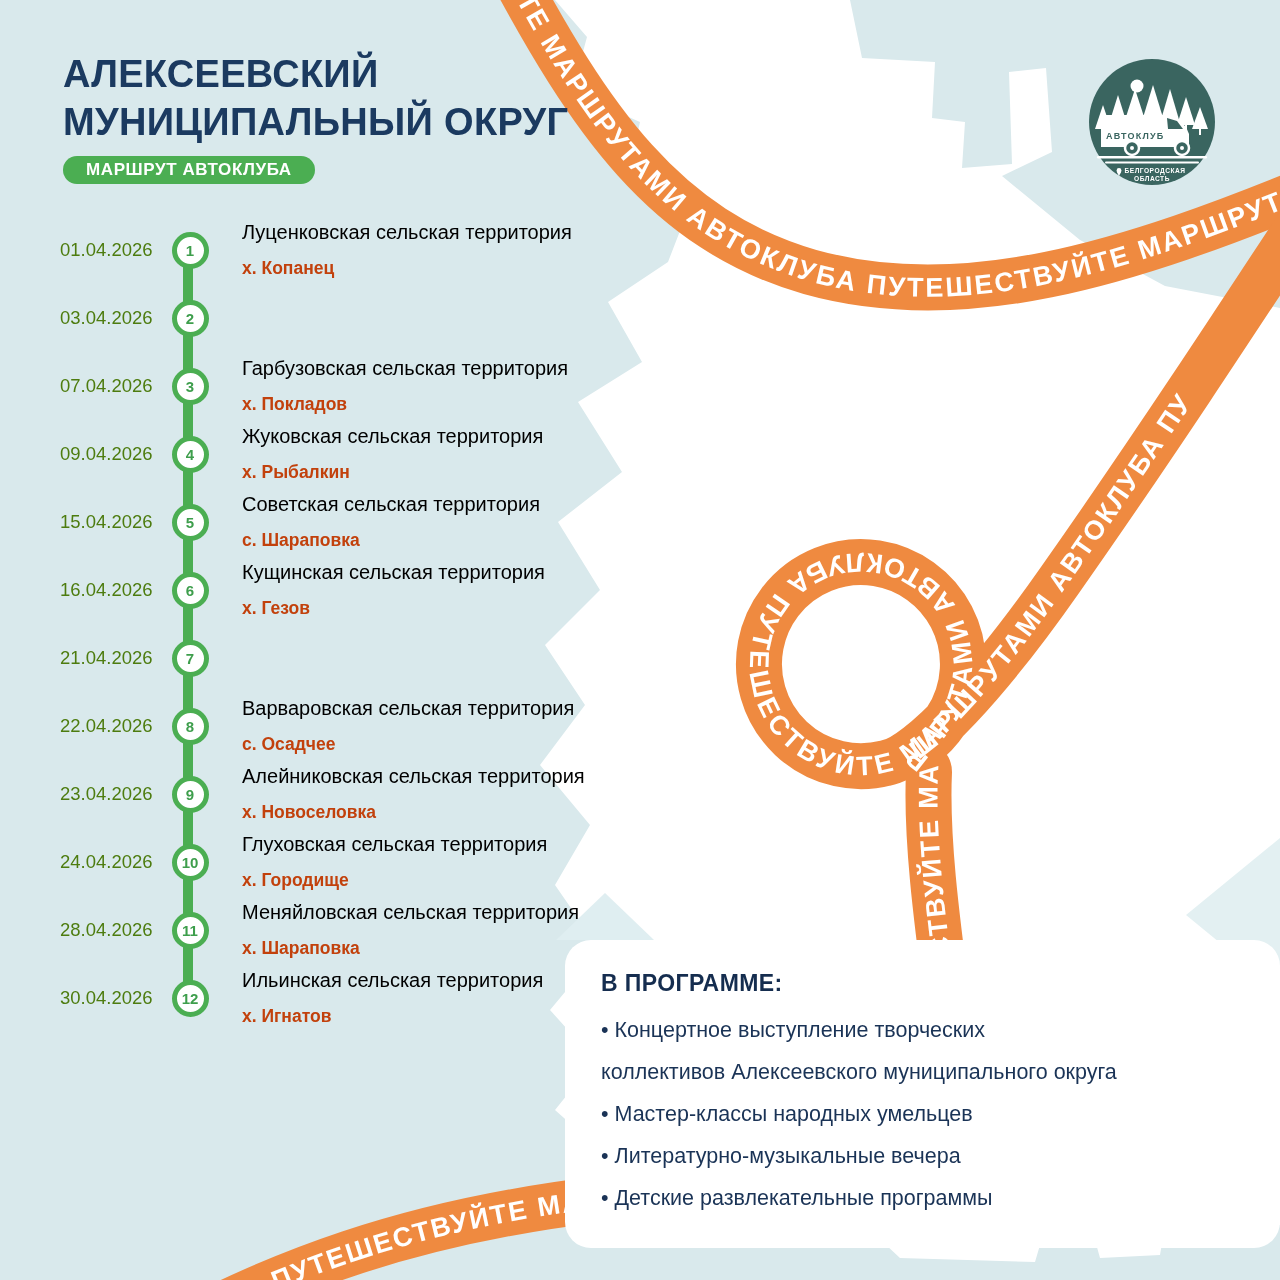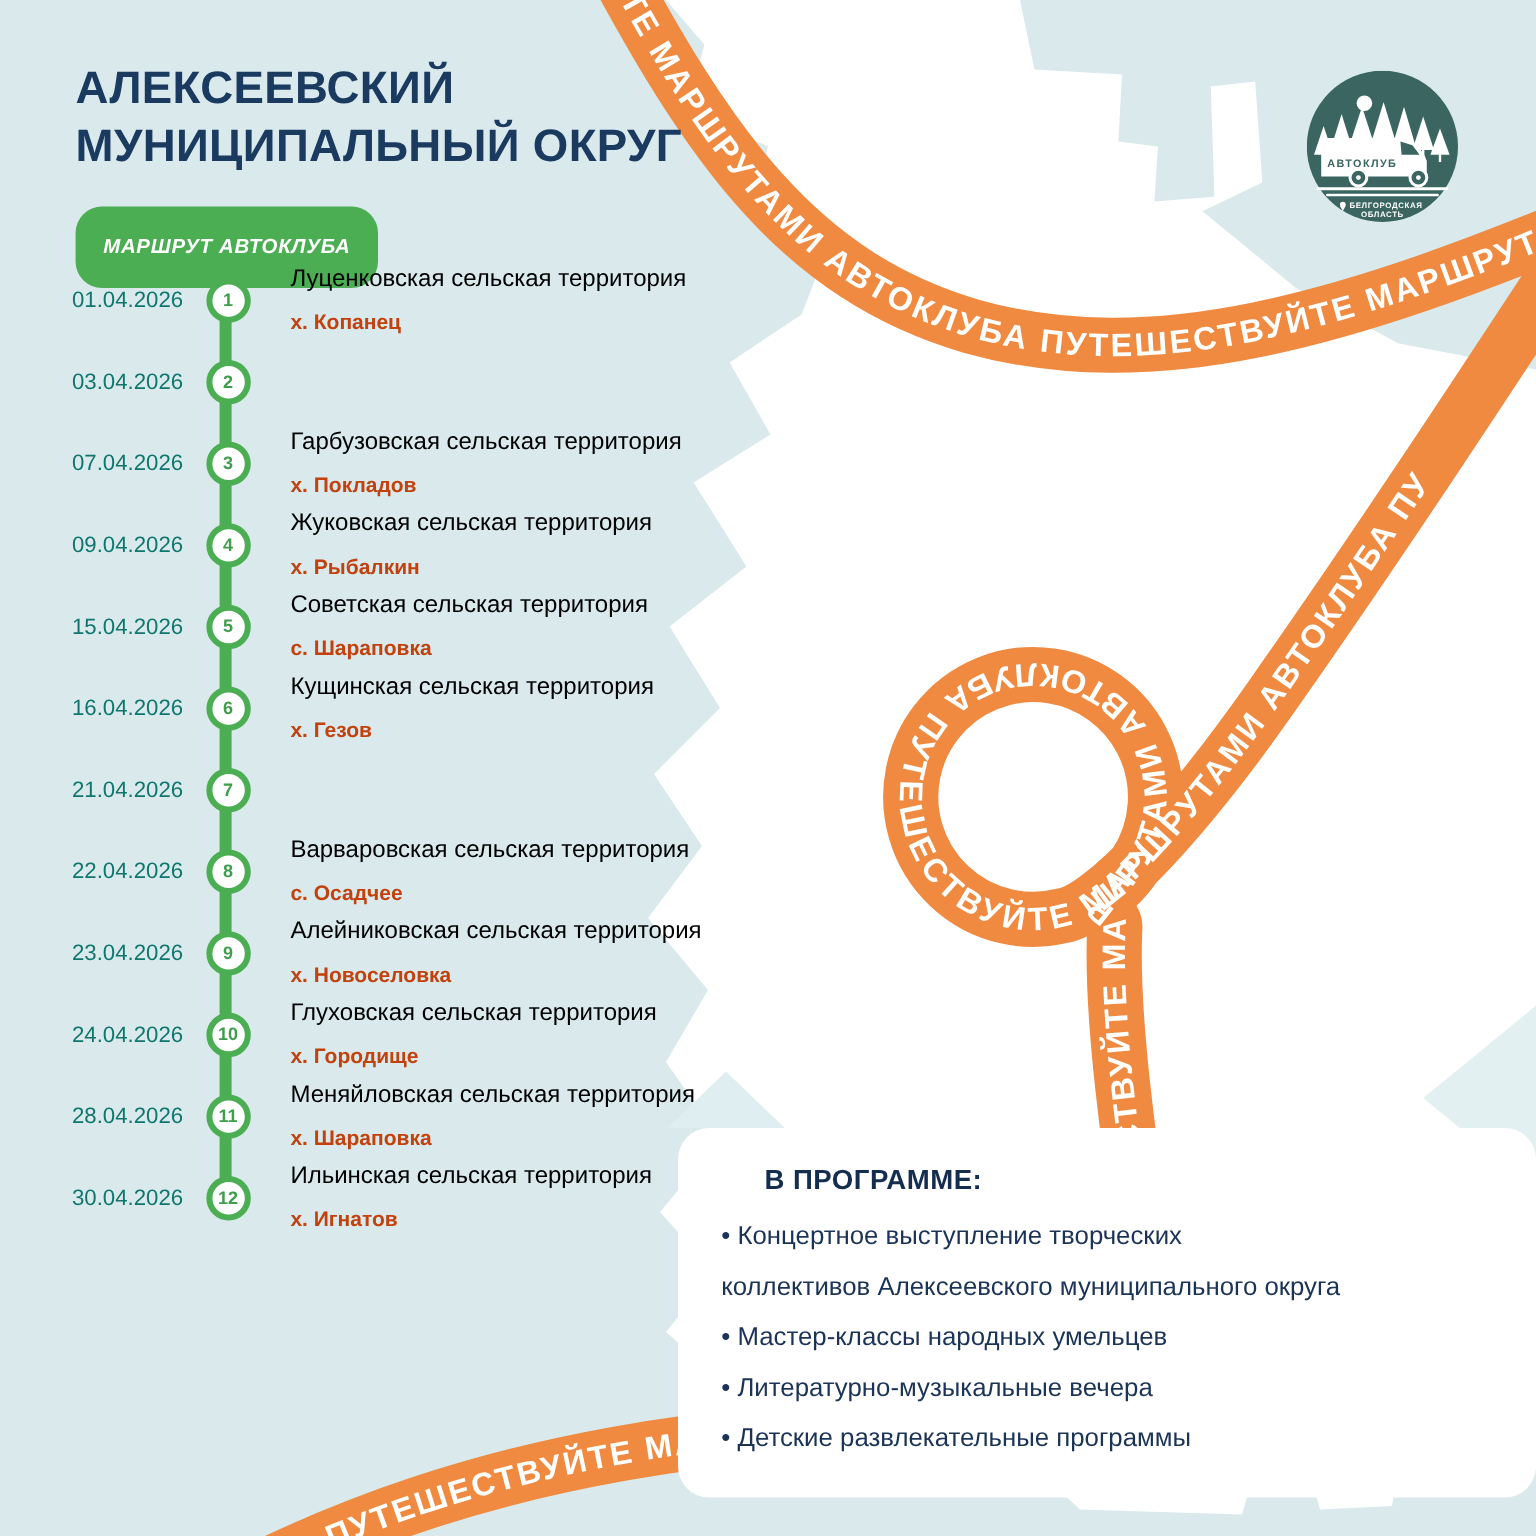--- a/index.html
+++ b/index.html
@@ -9,42 +9,42 @@
 
   
   #bg-svg{position:absolute;left:0;top:0;z-index:1;}
   .ribbon-stroke{fill:none;stroke:#EF8A40;stroke-width:46;}
   .ribbon-text{fill:#ffffff;font-family:"Liberation Sans","DejaVu Sans",sans-serif;
                font-weight:bold;font-size:27px;letter-spacing:2px;}
 
   
   .left-col{position:absolute;left:63px;top:50px;z-index:5;}
   .title{color:#1B3A60;font-weight:bold;font-size:38px;line-height:48px;letter-spacing:.3px;}
-  .badge{display:inline-block;margin-top:26px;background:#4BAE52;color:#fff;
+  .badge{display:inline-block;margin-top:10px;background:#4BAE52;color:#fff;
          font-weight:bold;font-size:17px;letter-spacing:.6px;
-         padding:24px 23px;border-radius:22px;font-style:italic;}
+         padding:4px 23px;border-radius:22px;}
 
   .timeline{position:absolute;left:60px;top:216px;width:540px;z-index:5;}
   .tl-line{position:absolute;left:123px;top:34px;width:10px;height:748px;
            background:#4BAE52;border-radius:5px;z-index:0;}
   .tl-row{position:relative;display:flex;align-items:center;height:68px;z-index:1;}
-  .tl-date{width:110px;flex:0 0 110px;color:#0f766e;font-size:18.5px;}
+  .tl-date{width:110px;flex:0 0 110px;color:#4d7c0f;font-size:18.5px;}
   .tl-node{flex:0 0 40px;display:flex;justify-content:center;}
   .tl-circle{width:27px;height:27px;border:5px solid #4BAE52;border-radius:50%;
              background:#fff;display:flex;align-items:center;justify-content:center;
              color:#3E9E4C;font-weight:bold;font-size:15px;}
   .tl-info{margin-left:32px;}
   .tl-terr{color:#000000;font-size:20px;line-height:22px;}
   .tl-place{color:#c2410c;font-size:17.5px;font-weight:bold;margin-top:15px;}
 
   
   .panel{position:absolute;left:565px;top:940px;width:715px;height:308px;z-index:4;
          background:#ffffff;border-radius:26px;box-sizing:border-box;
          padding:30px 30px 0 36px;}
-  .prog-title{color:#152D4F;font-weight:bold;font-size:23px;letter-spacing:.4px;margin-left:36px;}
+  .prog-title{color:#152D4F;font-weight:bold;font-size:23px;letter-spacing:.4px;}
   .prog-lines{margin-top:12px;}
   .prog-line{color:#1A3356;font-size:21.5px;line-height:42px;}
 
   
   #logo-svg{position:absolute;left:1089px;top:59px;z-index:6;}
   .logo-caption{fill:#fff;font-weight:bold;font-size:6.6px;letter-spacing:.5px;
                 font-family:"Liberation Sans","DejaVu Sans",sans-serif;}
   .van-label{fill:#3A6560;font-weight:bold;font-size:9px;letter-spacing:1.2px;
              font-family:"Liberation Sans","DejaVu Sans",sans-serif;}
 </style>

